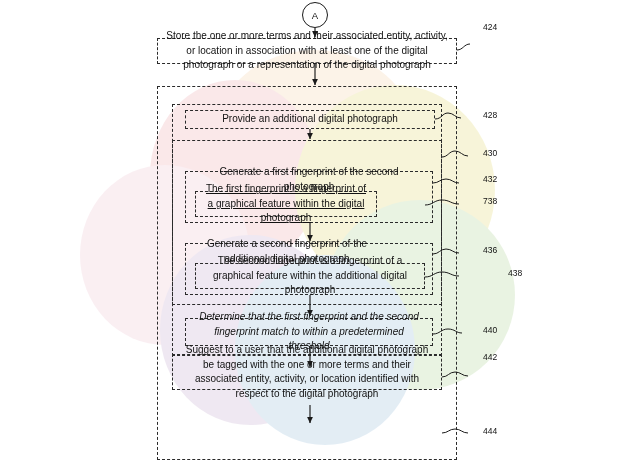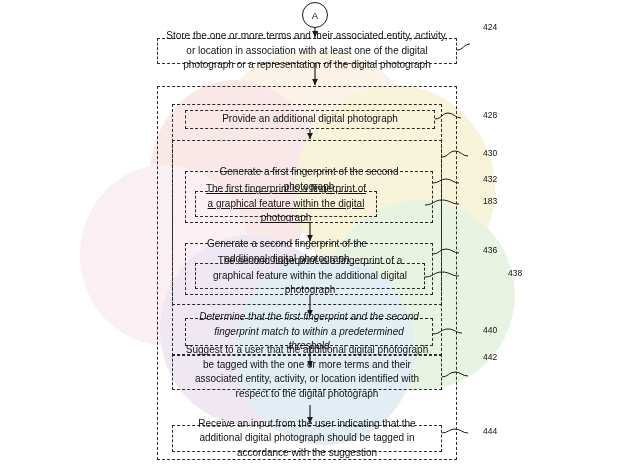--- a/index.html
+++ b/index.html
@@ -120,21 +120,21 @@
 
     <div class="container-box" style="left:185px; top:171px; width:248px; height:52px;"></div>
     <div class="box" style="left:187px; top:172px; width:244px; height:15px; border:none;">
       <span>Generate a first fingerprint of the second photograph</span>
     </div>
     <div class="refnum" style="left:483px; top:174px;">432</div>
 
     <div class="box" style="left:195px; top:191px; width:182px; height:26px;text-decoration:underline;">
       <span>The first fingerprint is a fingerprint of a graphical feature within the digital photograph</span>
     </div>
-    <div class="refnum" style="left:483px; top:196px;">183</div>
+    <div class="refnum" style="left:483px; top:196px;">738</div>
 
     <div class="container-box" style="left:185px; top:243px; width:248px; height:52px;"></div>
     <div class="box" style="left:187px; top:244px; width:200px; height:15px; border:none;">
       <span>Generate a second fingerprint of the additional digital photograph</span>
     </div>
     <div class="refnum" style="left:483px; top:245px;">436</div>
 
     <div class="box" style="left:195px; top:263px; width:230px; height:26px;">
       <span>The second fingerprint is a fingerprint of a graphical feature within the additional digital photograph</span>
     </div>
@@ -143,23 +143,20 @@
     <div class="box" style="left:185px; top:318px; width:248px; height:28px;font-style:italic;">
       <span>Determine that the first fingerprint and the second fingerprint match to within a predetermined threshold</span>
     </div>
     <div class="refnum" style="left:483px; top:325px;">440</div>
 
     <div class="box" style="left:172px; top:354px; width:270px; height:36px;">
       <span>Suggest to a user that the additional digital photograph be tagged with the one or more terms and their associated entity, activity, or location identified with respect to the digital photograph</span>
     </div>
     <div class="refnum" style="left:483px; top:352px;">442</div>
 
-    <div class="box" style="left:172px; top:425px; width:270px; height:27px;">
-      <span>Receive an input from the user indicating that the additional digital photograph should be tagged in accordance with the suggestion</span>
-    </div>
     <div class="refnum" style="left:483px; top:426px;">444</div>
 
     <svg class="arrows" viewBox="0 0 630 465" xmlns="http://www.w3.org/2000/svg">
       <defs>
         <marker id="ah" markerWidth="7" markerHeight="7" refX="5.4" refY="2.6" orient="auto" markerUnits="strokeWidth">
           <path d="M0,0 L0,5.2 L5.6,2.6 z" fill="#1a1a1a"></path>
         </marker>
       </defs>
       <g stroke="#1a1a1a" stroke-width="1.15" fill="none" marker-end="url(#ah)">
         <line x1="315" y1="28" x2="315" y2="37"></line>

